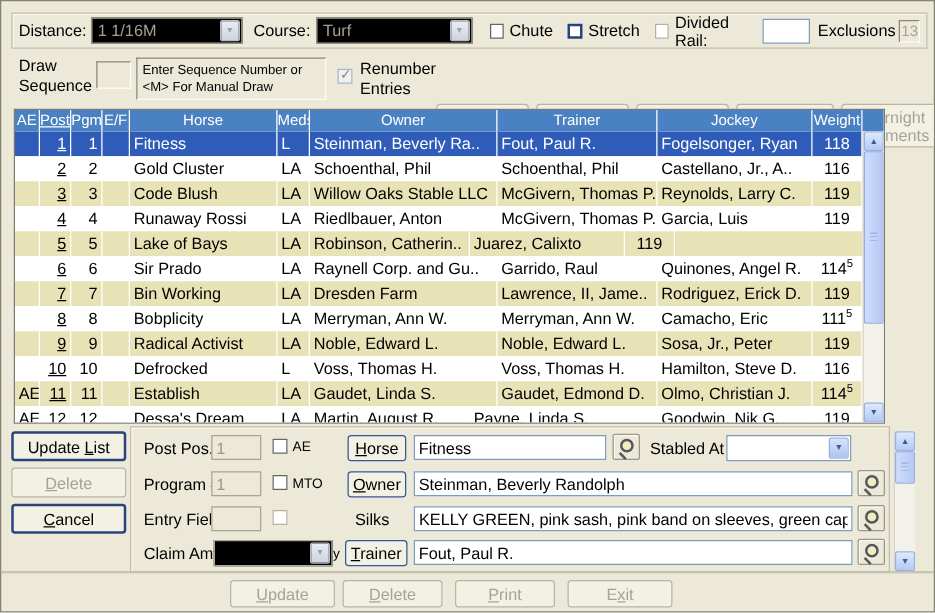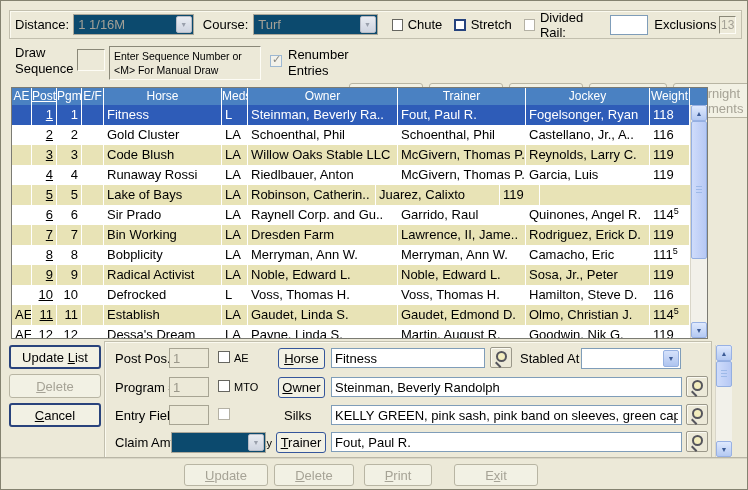--- a/index.html
+++ b/index.html
@@ -18,21 +18,21 @@
   }
   .tb.dis { background:#ece9d8; border:1px solid #a7a493; color:#9a978a; }
   .sunken { background:#ece9d8; border-style:solid; border-width:1px;
     border-color:#8a8878 #fdfcf5 #fdfcf5 #8a8878; }
   .combo { position:relative; display:inline-flex; align-items:center; height:21px;
     background:#fff; border:1px solid #7f9db9; padding-left:4px; font-size:13px; }
   .combo .arrow { position:absolute; right:1px; top:1px; bottom:1px; width:16px;
     background:linear-gradient(#d6e2fb,#aec4ef); border:1px solid #97b2e2; border-radius:2px;
     display:flex; align-items:center; justify-content:center; }
   .combo .arrow::after { content:"▼"; font-size:7px; color:#3c5b96; }
-  .combo.dis { background:#0c4a6e; border-color:#aaa79a; color:#9a978a; }
+  .combo.dis { background:#000000; border-color:#aaa79a; color:#9a978a; }
   .combo.dis .arrow { background:linear-gradient(#e9ecf2,#ced4e0); border-color:#b8bcc6; }
   .combo.dis .arrow::after { color:#9aa0ac; }
   .cb { display:inline-block; width:12px; height:12px; background:#fff;
     border:1px solid #666660; vertical-align:middle; position:relative; }
   .cb.blue { border:2px solid #26437e; }
   .cb.light { border:1px solid #b4b1a4; }
   .cb.checked-dis { background:#f3f2ea; border:1px solid #9db8d2; }
   .cb.checked-dis::after { content:"✓"; position:absolute; left:1px; top:-3px;
     font-size:11px; color:#8a8880; }
   .btn {
@@ -88,21 +88,21 @@
     overflow:hidden; white-space:nowrap; }
   .col-ae{width:20px; text-align:center; padding:0 1px;}
   .col-post{width:25px; text-align:right;text-decoration:underline;}
   .col-pgm{width:25px; text-align:right;}
   .col-ef{width:22px;}
   .col-horse{width:118px;}
   .col-meds{width:26px;}
   .col-owner{width:150px;}
   .col-trainer{width:128px;}
   .col-jockey{width:124px;}
-  .col-weight{width:40px; text-align:left;}
+  .col-weight{width:40px; text-align:center;}
   .col-stub{width:17px; border-right:none !important;}
   .c sup { font-size:9px; vertical-align:super; line-height:0; }
   .grid .vscroll { width:17px; height:233px; }
   .grid .sb-thumb { height:138px; }
   
   .side-btns { position:absolute; left:8px; top:344px; width:92px; }
   .side-btns .btn { width:92px; height:24px; margin-bottom:5px; }
   .side-btns .btn + .btn { margin-top:0; }
   .formbox { position:absolute; left:103px; top:340px; width:608px; height:117px;
     border:1px solid #c2bfae; box-shadow:inset 1px 1px 0 #fbfaf0; }
@@ -319,22 +319,22 @@
       <div class="c col-jockey">Olmo, Christian J.</div>
       <div class="c col-weight"><span>114</span><sup>5</sup></div>
     </div>
           <div class="trow">
       <div class="c col-ae">AE</div>
       <div class="c col-post">12</div>
       <div class="c col-pgm">12</div>
       <div class="c col-ef"></div>
       <div class="c col-horse">Dessa's Dream</div>
       <div class="c col-meds">LA</div>
+      <div class="c col-trainer">Martin, August R.</div>
       <div class="c col-owner">Payne, Linda S.</div>
-      <div class="c col-trainer">Martin, August R.</div>
       <div class="c col-jockey">Goodwin, Nik G.</div>
       <div class="c col-weight"><span>119</span></div>
     </div>
         </div>
       <div class="vscroll">
         <div class="sb-btn up"></div>
         <div class="sb-thumb"></div>
         <div class="sb-track"></div>
         <div class="sb-btn down"></div>
       </div>
@@ -418,21 +418,21 @@
     <div class="sb-btn down"></div>
   </div>
 
   <div class="footer">
     <div class="btn dis" style="left:183px; width:84px;">
       <span><span class="ak">U</span><span>pdate</span></span>
     </div>
     <div class="btn dis" style="left:273px; width:80px;">
       <span><span class="ak">D</span><span>elete</span></span>
     </div>
-    <div class="btn dis" style="left:363px; width:68px;">
+    <div class="btn dis" style="left:363px; width:80px;">
       <span><span class="ak">P</span><span>rint</span></span>
     </div>
     <div class="btn dis" style="left:453px; width:84px;">
       <span><span>E</span><span class="ak">x</span><span>it</span></span>
     </div>
   </div>
 
 </div>
 
 </body></html>

